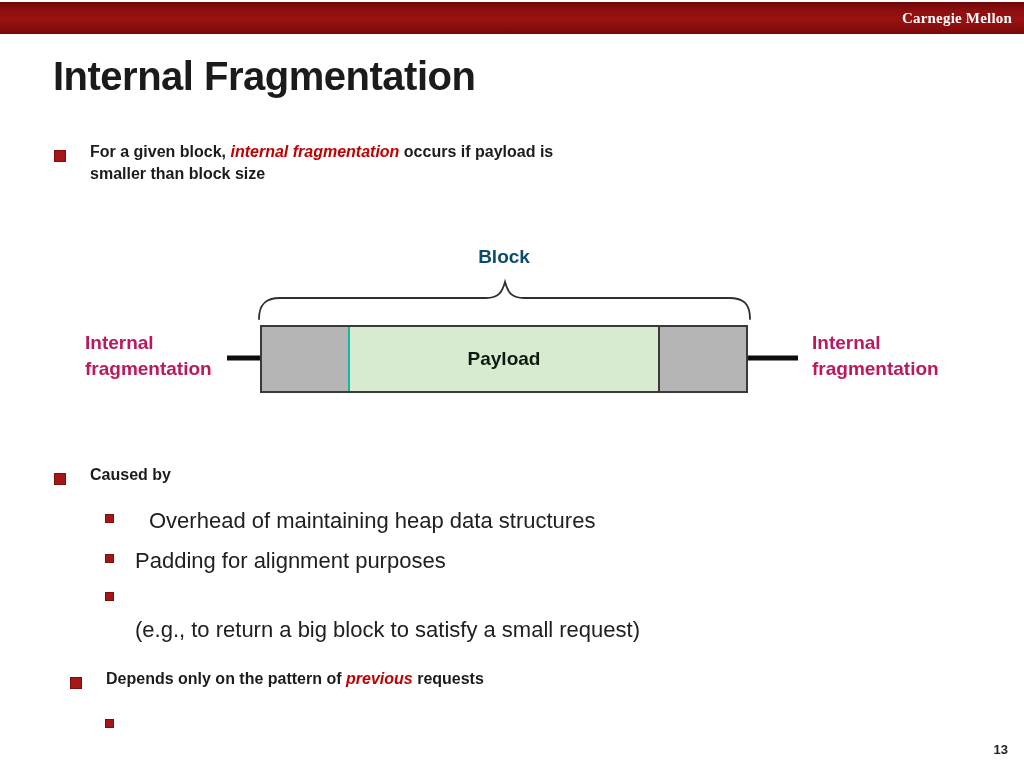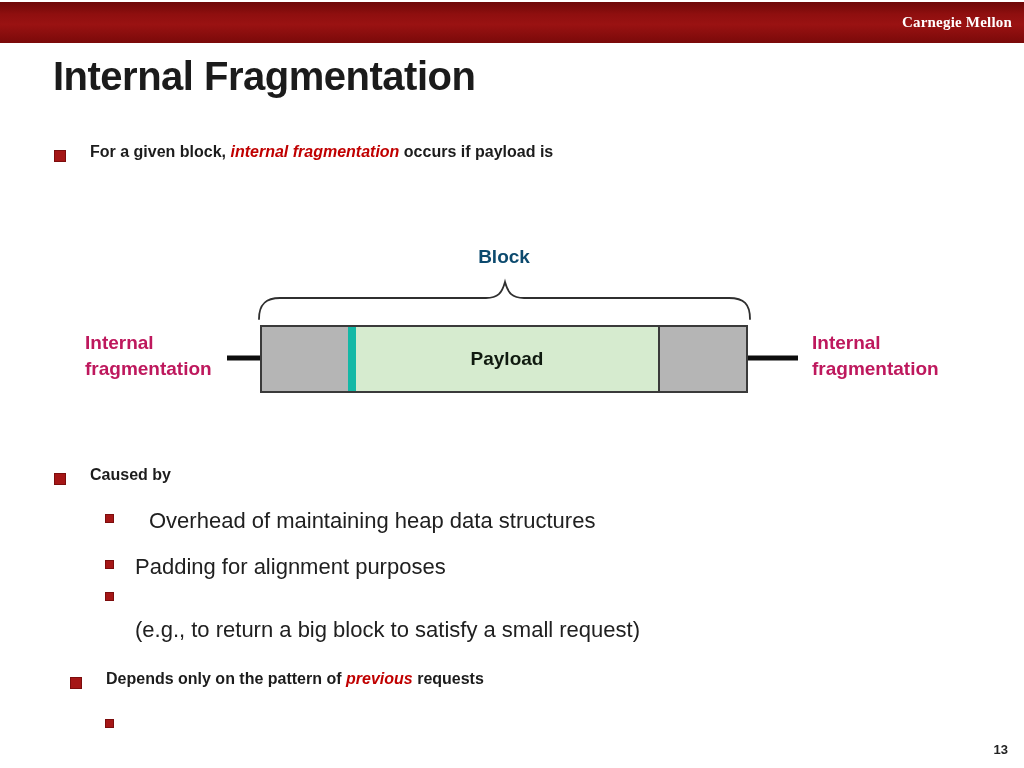--- a/index.html
+++ b/index.html
@@ -4,21 +4,21 @@
 <style>
   html,body{margin:0;padding:0;}
   body{
     width:1024px;height:768px;position:relative;overflow:hidden;
     background:#ffffff;
     font-family:"Liberation Sans", sans-serif;
     color:var(--text_dark,#1c1c1c);
   }
   
   .topbar{
-    position:absolute;left:0;right:0;top:2px;height:41px;
+    position:absolute;left:0;right:0;top:2px;height:32px;
     background:linear-gradient(to bottom,#6e0808 0%,var(--bar_red,#8f0f0f) 30%,#9a1212 55%,#7a0909 100%);
     display:flex;align-items:center;justify-content:flex-end;
     padding-right:12px;box-sizing:border-box;
   }
   .brand{
     font-family:"Liberation Serif", serif;
     font-weight:700;font-size:15px;color:#ffffff;letter-spacing:.2px;
   }
   
   .title{
@@ -43,21 +43,21 @@
     font-size:19px;font-weight:700;color:#0c4a6e;
   }
   .box{
     position:absolute;left:260px;top:85px;width:488px;height:68px;
     display:flex;box-sizing:border-box;border:2px solid #3a3a3a;
   }
   .seg{box-sizing:border-box;height:100%;}
   .seg.gray{flex:0 0 86px;background:var(--diagram_gray,#b5b5b5);}
   .seg.green{
     flex:1 1 auto;background:var(--diagram_green,#d6ebcf);
-    border-left:8px solid #14b8a6;border-right:2px solid #3a3a3a;
+    border-left:2px solid #14b8a6;border-right:2px solid #3a3a3a;
     display:flex;align-items:center;justify-content:center;
   }
   .payload{font-size:19px;font-weight:700;color:#101a10;}
   .sidelabel{
     position:absolute;top:90px;font-size:19px;font-weight:700;line-height:1.35;color:#be185d;
   }
   .sidelabel.left{left:85px;}
   .sidelabel.right{left:812px;}
   
   .pagenum{position:absolute;right:16px;top:742px;font-size:13px;font-weight:700;color:#222;}
@@ -66,21 +66,21 @@
 <body>
 
 <div class="topbar">
   <span class="brand">Carnegie Mellon</span>
 </div>
 
 <h1 class="title">Internal Fragmentation</h1>
 
 <div class="row" style="left:54px;top:141px;">
   <span class="sq"></span>
-  <p class="btext"><span>For a given block, </span><span class="em">internal fragmentation</span><span> occurs if payload is</span><br></p>
+  <p class="btext"><span>For a given block, </span><span class="em">internal fragmentation</span><span> occurs if payload is</span><br><span>smaller than block size</span></p>
 </div>
 
 <div class="diagram">
   <svg width="1024" height="175" viewBox="0 0 1024 175">
     <path d="M 259 79 C 259 64, 266 58, 280 58 L 486 58 C 498 58, 502 53, 505 42 C 508 53, 512 58, 524 58 L 729 58 C 744 58, 750 64, 750 79" fill="none" stroke="#2f2f2f" stroke-width="1.8" stroke-linecap="round"></path>
     <g>
       <line x1="227" y1="118" x2="291" y2="118" stroke="#0d0d0d" stroke-width="5"></line>
       <polygon points="309,118 288,108 288,128" fill="#0d0d0d"></polygon>
     </g>
     <g>
@@ -106,21 +106,21 @@
 <div class="row" style="left:54px;top:464px;">
   <span class="sq"></span>
   <p class="btext">Caused by</p>
 </div>
 
 <div class="row" style="left:105px;top:505px;gap:14px;">
   <span class="sq small"></span>
   <p class="stext">Overhead of maintaining heap data structures</p>
 </div>
 
-<div class="row" style="left:105px;top:545px;margin-top:6px;">
+<div class="row" style="left:105px;top:545px;">
   <span class="sq small"></span>
   <p class="stext">Padding for alignment purposes</p>
 </div>
 
 <div class="row" style="left:105px;top:583px;">
   <span class="sq small"></span>
   <p class="stext"><br><span>(e.g., to return a big block to satisfy a small request)</span></p>
 </div>
 
 <div class="row" style="left:70px;top:668px;">

